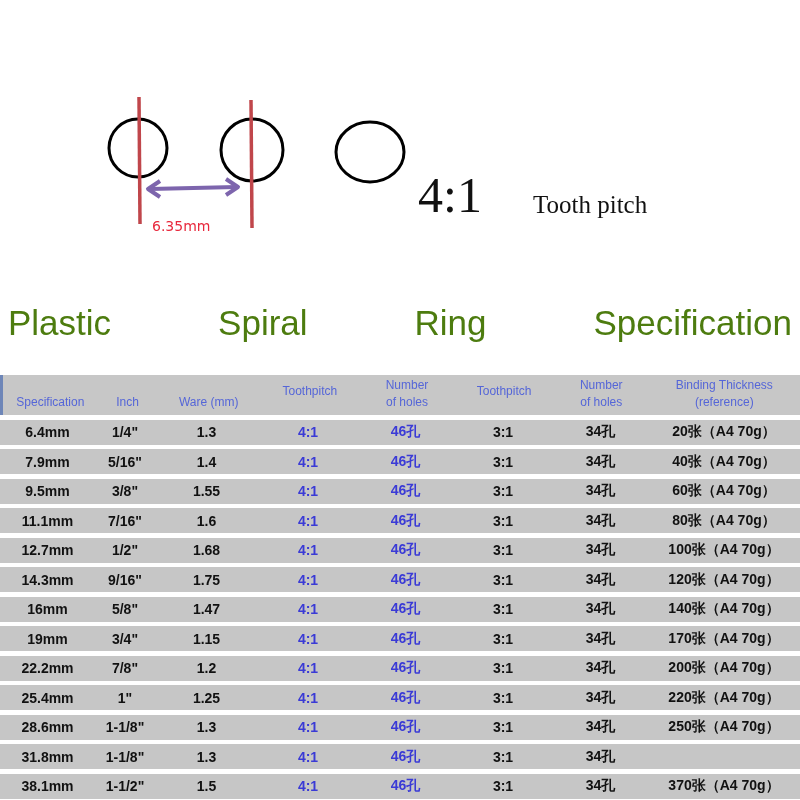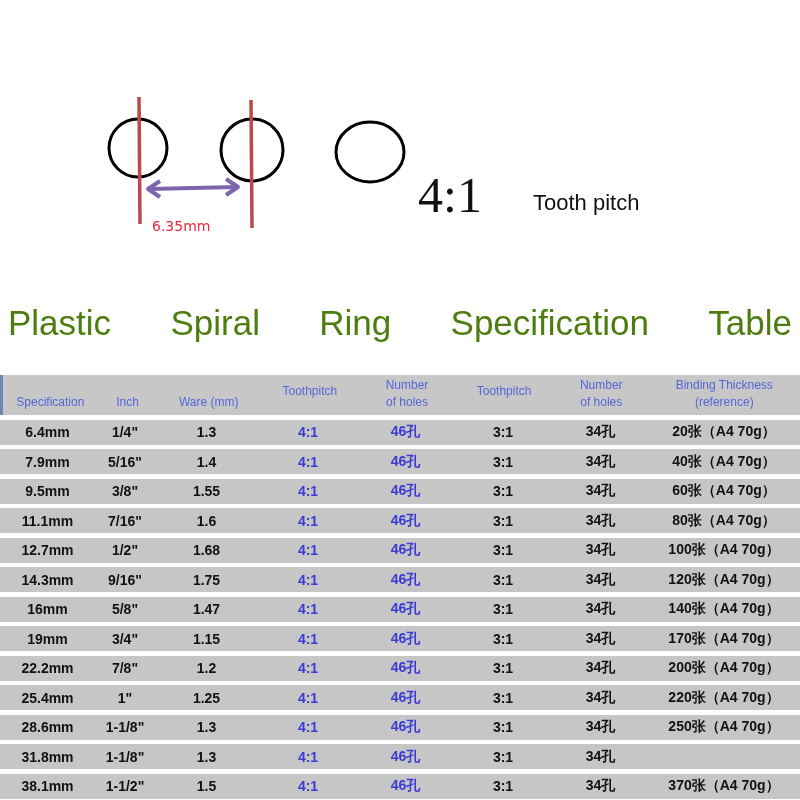--- a/index.html
+++ b/index.html
@@ -41,22 +41,22 @@
       top: 170px;
       font-family: "Liberation Serif", serif;
       font-size: 50px;
       color: #111;
       line-height: 1;
     }
     .ratio-text {
       position: absolute;
       left: 533px;
       top: 192px;
-      font-family: Liberation Sans, sans-serif;
-      font-size: 22px;
+      font-family: Liberation Serif, serif;
+      font-size: 25px;
       color: #111;
       line-height: 1;
     }
     .page-title {
       position: absolute;
       left: 0;
       top: 305px;
       width: 800px;
       font-family: "Liberation Sans", sans-serif;
       font-size: 35px;
@@ -159,21 +159,20 @@
   <div class="pitch-label">6.35mm</div>
   <div class="ratio-big">4:1</div>
   <div class="ratio-text">Tooth pitch</div>
 </div>
 
 <div class="page-title">
   <span>Plastic</span>
   <span>Spiral</span>
   <span>Ring</span>
   <span>Specification</span>
-  <span>Table</span>
 </div>
 
 <div class="table-wrap">
   <div class="thead">
     <div class="th c1">
       <span>Specification</span>
     </div>
     <div class="th c2">
       <span>Inch</span>
     </div>

